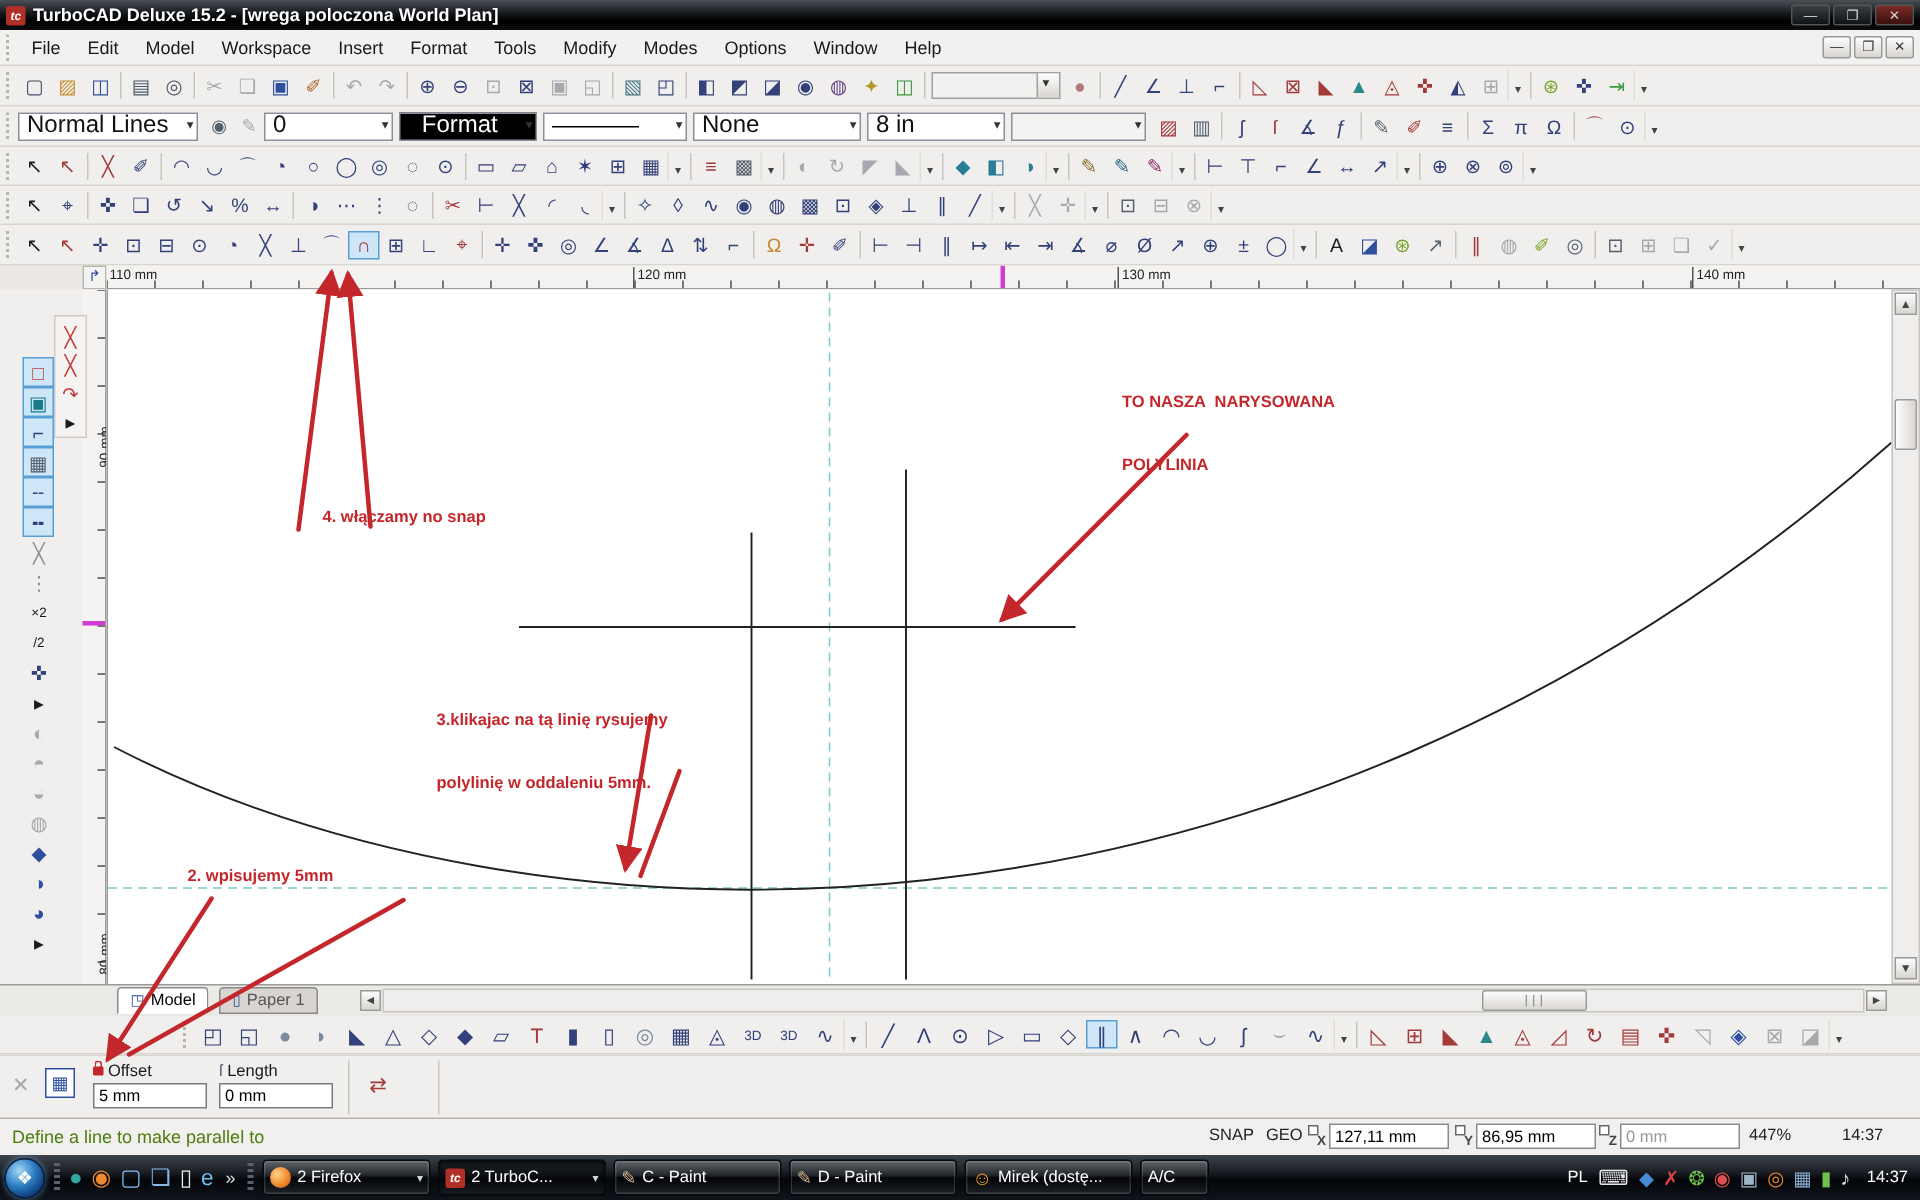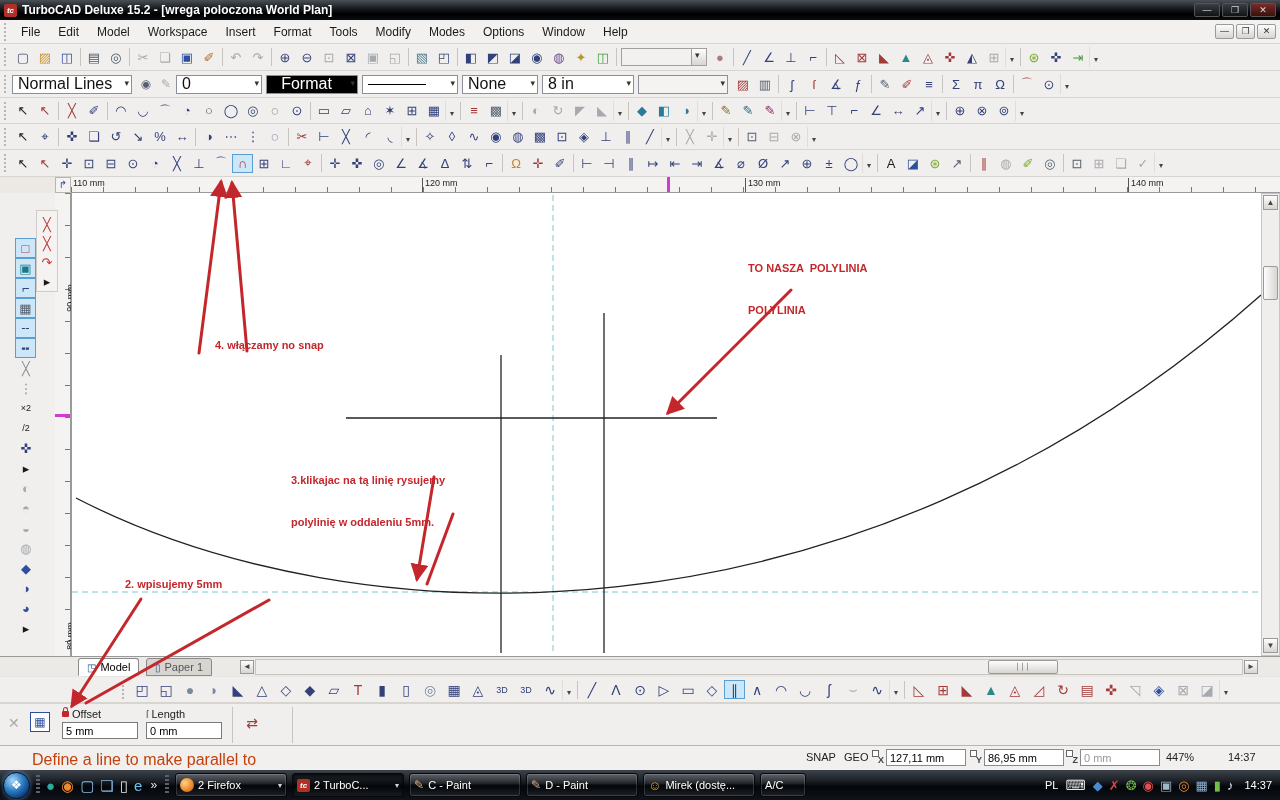--- a/index.html
+++ b/index.html
@@ -126,21 +126,21 @@
   .mini-lock::before { content:""; position:absolute; top:-4px; left:1px; width:3px; height:4px;
     border:1px solid #c4272b; border-bottom:none; border-radius:3px 3px 0 0; }
   .hook { color:#55606e; font-size:11px; }
   .insp-sep { position:absolute; top:3px; width:1px; height:36px; background:#c8c5c0; }
   .insp-tool { position:absolute; left:240px; top:8px; width:24px; height:22px; display:flex; align-items:center;
     justify-content:center; color:#a33a3a; font-size:14px; }
 
   
   .statusbar { position:absolute; top:745px; left:0; width:1280px; height:25px; background:#f1f0ee;
     border-top:1px solid #b8b5b0; }
-  .sb-msg { position:absolute; left:8px; top:5px; color:#c2410c; font-size:16px;margin-left:24px; }
+  .sb-msg { position:absolute; left:8px; top:5px; color:#4d7c0f; font-size:12px; }
   .sb-item { position:absolute; top:5px; color:#222; font-size:11px; }
   .axis-ico { position:absolute; top:4px; width:12px; height:14px; font:bold 9px "Liberation Sans",sans-serif;
     color:#444; text-align:right; line-height:20px; }
   .axis-ico::before { content:""; position:absolute; left:0; top:0; width:5px; height:5px; border:1px solid #666; background:#fff; }
   .sb-field { position:absolute; top:3px; width:80px; height:17px; border:1px solid #8a8a8a; background:#fff;
     font:11px "Liberation Sans",sans-serif; padding:0 3px; }
   .sb-field.dim { color:#999; }
 
   
   .taskbar { position:absolute; top:770px; left:0; width:1280px; height:30px;
@@ -283,21 +283,21 @@
   <span class="pico" style="color:#a6a9ad">✎</span>
   <span class="pcombo" style="width:86px">
       <span>0</span>
     </span>
   <span class="pcombo black" style="width:92px">
       <span>Format</span>
     </span>
   <span class="pcombo" style="width:96px">
       <span class="lineswatch"></span>
     </span>
-  <span class="pcombo" style="width:76px">
+  <span class="pcombo" style="width:112px">
       <span>None</span>
     </span>
   <span class="pcombo" style="width:92px">
       <span>8 in</span>
     </span>
   <span class="pcombo empty" style="width:90px">
       <span></span>
     </span>
   <span style="display:flex;align-items:center">
       <span class="tbi" style="color: rgb(163, 58, 58);">▨</span>
@@ -558,21 +558,21 @@
 <div class="floatstrip">
     <span style="display:flex;flex-direction:column">
       <span class="tbi" style="color: rgb(192, 58, 58);">╳</span>
       <span class="tbi" style="color: rgb(192, 58, 58);">╳</span>
       <span class="tbi" style="color: rgb(192, 58, 58);">↷</span>
       <span class="tbi" style="color: rgb(26, 26, 26);">▸</span>
     </span>
   </div>
 
 <div class="ann" style="left:748px;top:233px">
-  <div>TO NASZA  POLYLINIA</div>
+  <div>TO NASZA  NARYSOWANA</div>
   <div>POLYLINIA</div>
 </div>
 <div class="ann" style="left:215px;top:338px">4. włączamy no snap</div>
 <div class="ann" style="left:291px;top:445px">
   <div>3.klikajac na tą linię rysujemy</div>
   <div>polylinię w oddaleniu 5mm.</div>
 </div>
 <div class="ann" style="left:125px;top:577px">2. wpisujemy 5mm</div>
 
 <div class="tabsrow">

